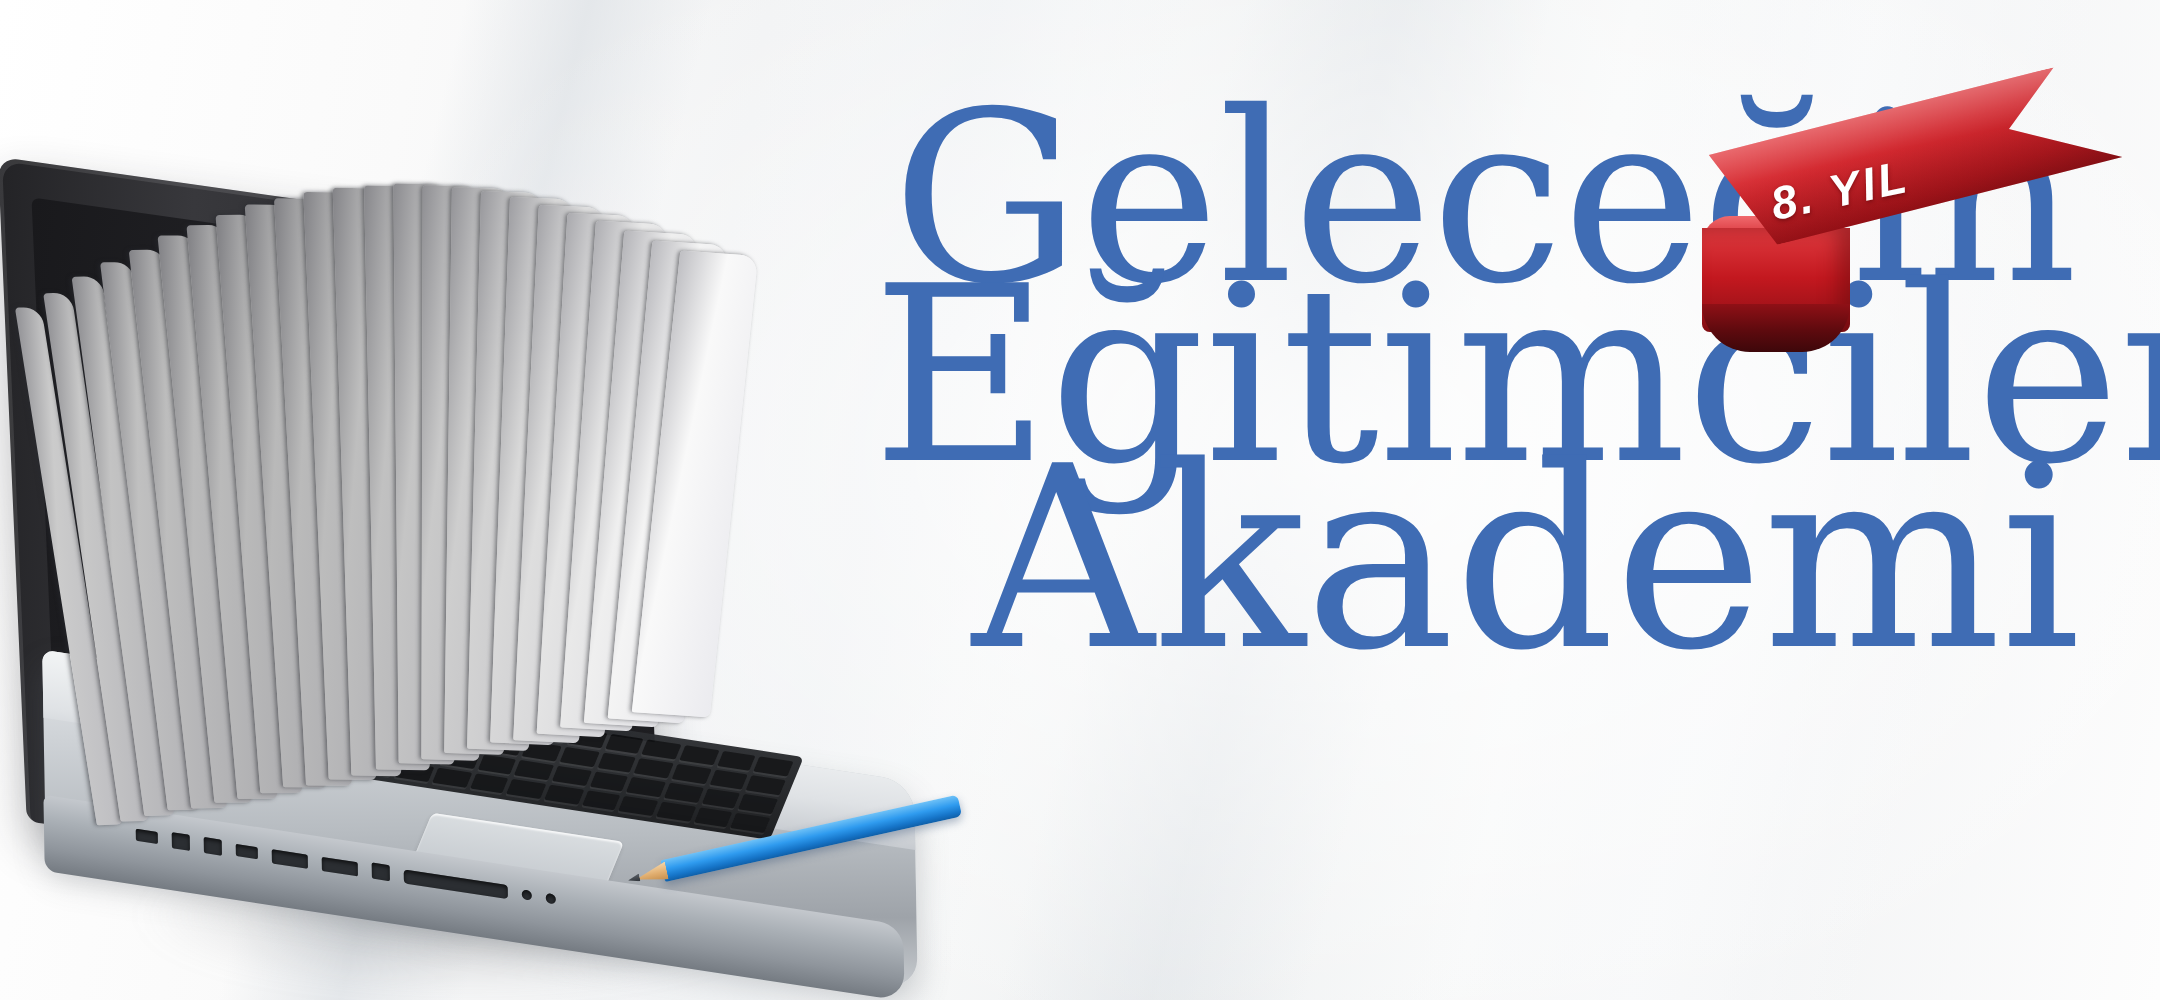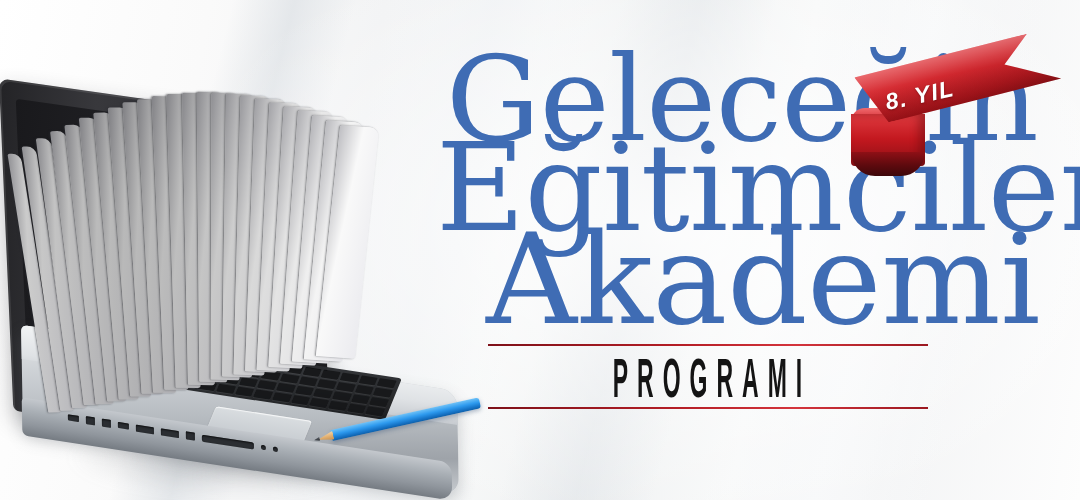--- a/index.html
+++ b/index.html
@@ -358,25 +358,20 @@
       <div class="pencil-lead"></div>
     </div>
   </div>
 
   <div class="title-block">
 
     <div class="line l1">Geleceğin</div>
     <div class="line l2">Eğitimcileri</div>
     <div class="line l3">Akademi</div>
 
-    <div class="prog-wrap">
-      <div class="rule rule-top"></div>
-      <div class="prog-text">PROGRAMI</div>
-      <div class="rule rule-bot"></div>
-    </div>
 
     <div class="ribbon">
       <div class="rb-tail-top"></div>
       <div class="rb-tail"></div>
       <div class="rb-tail-curl"></div>
       <div class="rb-band"></div>
       <div class="rb-band-sheen"></div>
       <div class="rb-label">8. YIL</div>
     </div>
   </div>

